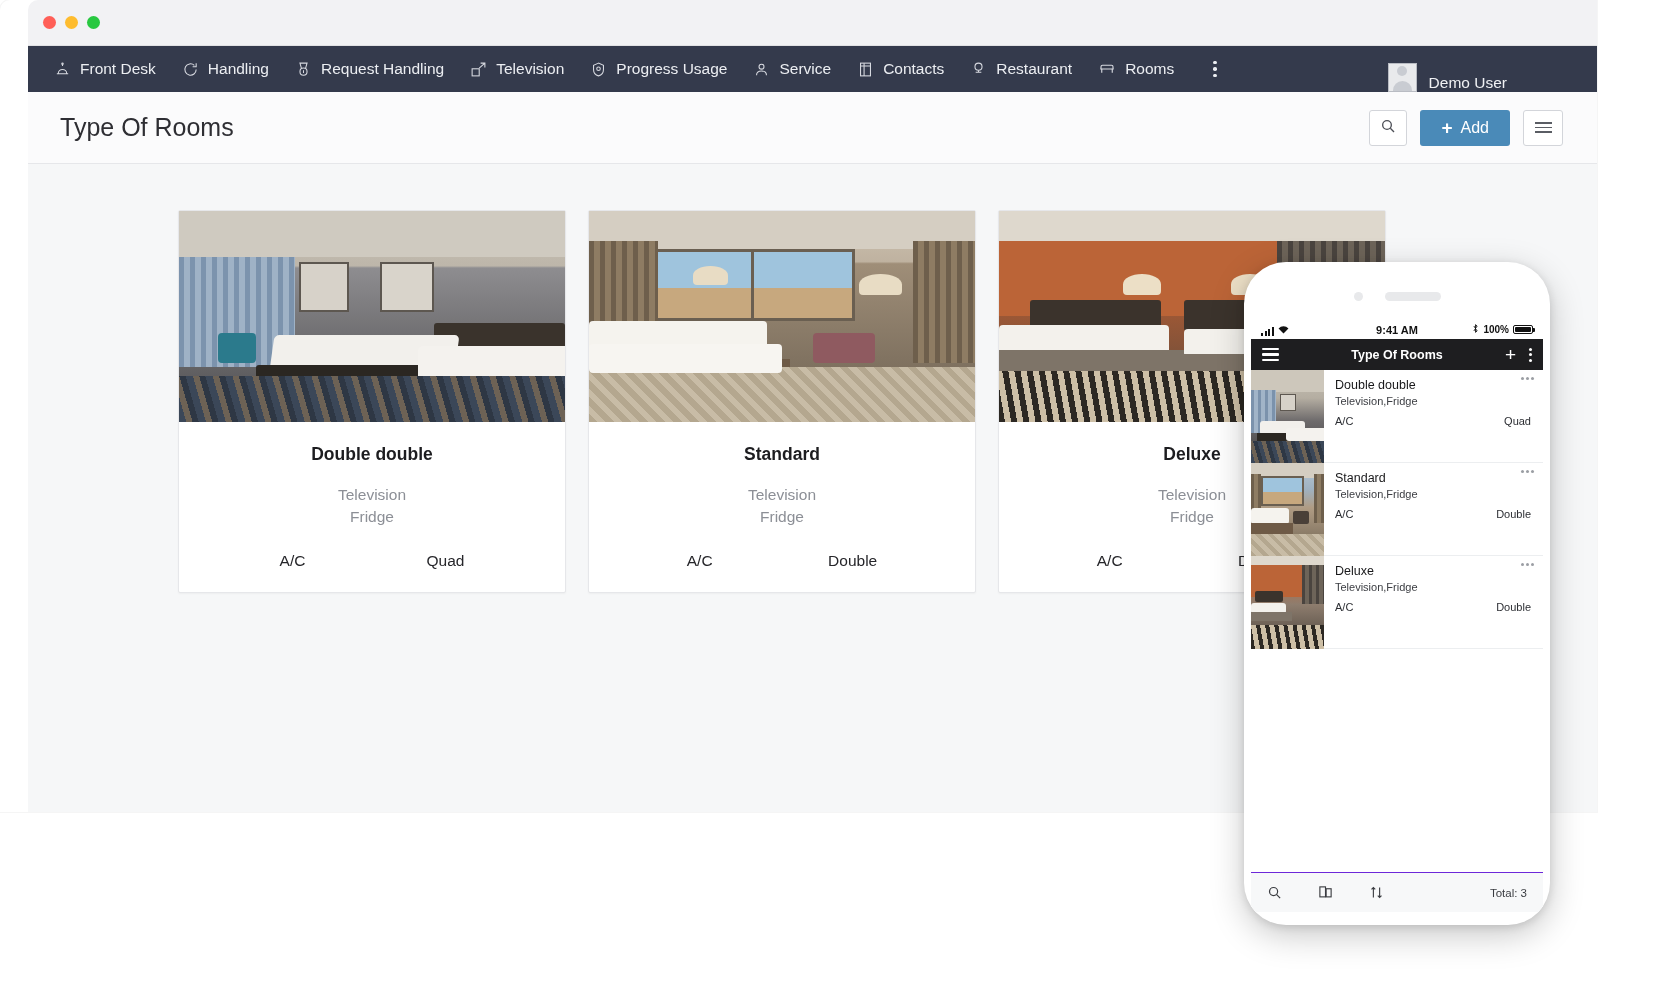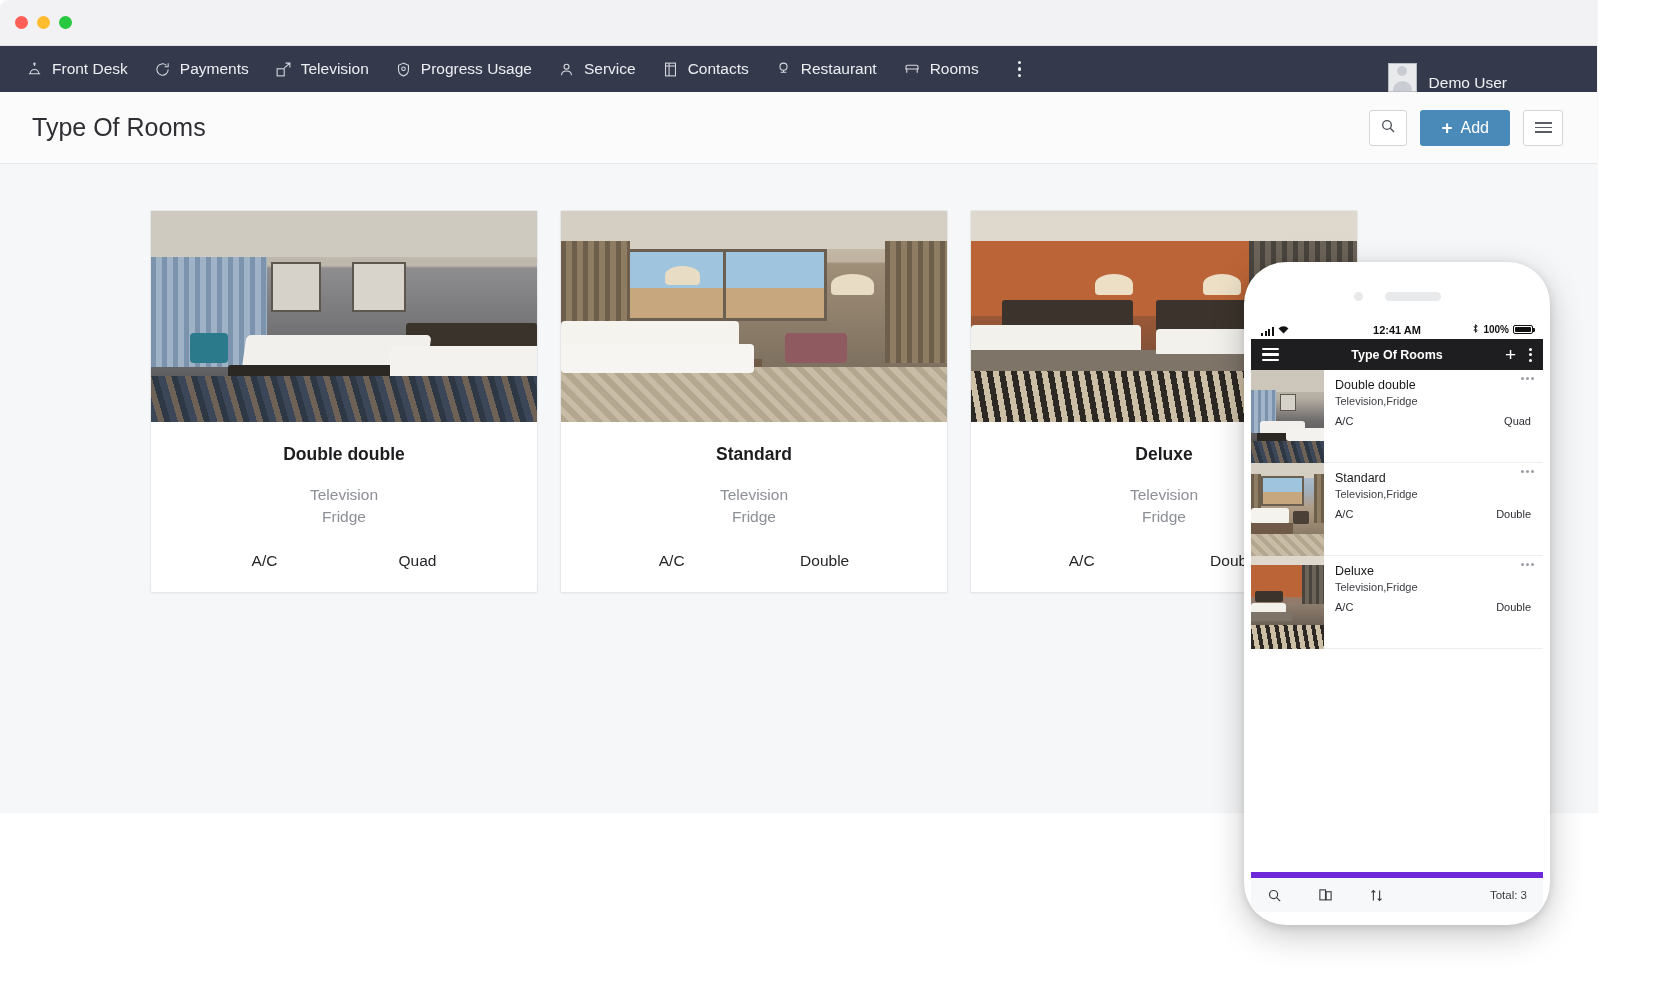--- a/index.html
+++ b/index.html
@@ -12,20 +12,21 @@
 
   
   .desktop-window {
     position: absolute;
     left: 0; top: 0;
     width: 1597px; height: 812px;
     background: #ffffff;
     border-radius: 10px 0 0 0;
     overflow: hidden;
     box-shadow: 0 0 0 1px rgba(0,0,0,0.04);
+    padding-left: 28px;
   }
 
   
   .titlebar {
     height: 46px;
     background: #f2f2f4;
     border-radius: 10px 0 0 0;
     display: flex;
     align-items: center;
     padding-left: 15px;
@@ -250,21 +251,21 @@
   .plist-dots {
     position: absolute; right: 9px; top: 7px;
     display: flex; gap: 2.2px;
     cursor: pointer;
   }
   .plist-dots i { width:3px;height:3px;border-radius:50%;background:#9b9ea4;display:block; }
 
   .phone-bottom {
     height: 40px;
     background: #f7f8f9;
-    border-top: 6px solid #6d28d9;
+    border-top: 1px solid #6d28d9;
     display: flex; align-items: center;
     padding: 0 16px;
     gap: 36px;
   }
   .pb-total { margin-left: auto; font-size: 11.5px; color: #3a3c41; }
 
   .ph-icon { cursor: pointer; display: flex; align-items: center; }
 
   
   .th1 { background: linear-gradient(#c5bfb3 0%, #b5aea2 30%, #6d6a6b 55%, #3c3b3d 100%); }
@@ -294,23 +295,33 @@
       <span>Front Desk</span>
     </div>
 
     <div class="nav-item">
       <span class="ico">
         <svg width="17" height="17" viewBox="0 0 24 24" fill="none" stroke="#e6e8ee" stroke-width="1.5">
           <path d="M20 12a8 8 0 1 1-2.6-5.9"></path>
             <path d="M20 3v5h-5"></path>
         </svg>
       </span>
-      <span>Payments</span>
-    </div>
-
+      <span>Handling</span>
+    </div>
+
+    <div class="nav-item">
+      <span class="ico">
+        <svg width="17" height="17" viewBox="0 0 24 24" fill="none" stroke="#e6e8ee" stroke-width="1.5">
+          <circle cx="12" cy="15" r="5"></circle>
+            <path d="M9 10 7 3h10l-2 7"></path>
+            <path d="M12 13v4"></path>
+        </svg>
+      </span>
+      <span>Request Handling</span>
+    </div>
 
     <div class="nav-item">
       <span class="ico">
         <svg width="17" height="17" viewBox="0 0 24 24" fill="none" stroke="#e6e8ee" stroke-width="1.5">
           <rect x="3" y="11" width="10" height="10"></rect>
             <path d="M13 10 21 3M15 3h6v6"></path>
         </svg>
       </span>
       <span>Television</span>
     </div>
@@ -506,21 +517,21 @@
             <i></i>
             <i></i>
             <i></i>
           </span>
         <span>
           <svg width="11" height="9" viewBox="0 0 24 20" fill="#111">
             <path d="M12 19 1 7.5a15.5 15.5 0 0 1 22 0L12 19z"></path>
           </svg>
         </span>
       </span>
-      <span class="sb-time">12:41 AM</span>
+      <span class="sb-time">9:41 AM</span>
       <span class="sb-right">
         <span>
           <svg width="7" height="11" viewBox="0 0 12 20" fill="none" stroke="#111" stroke-width="1.6">
             <path d="M3 5.5 9 14.5 6 17V3l3 2.5L3 14.5"></path>
           </svg>
         </span>
         <span>100%</span>
         <span class="battery">
             <i></i>
           </span>

